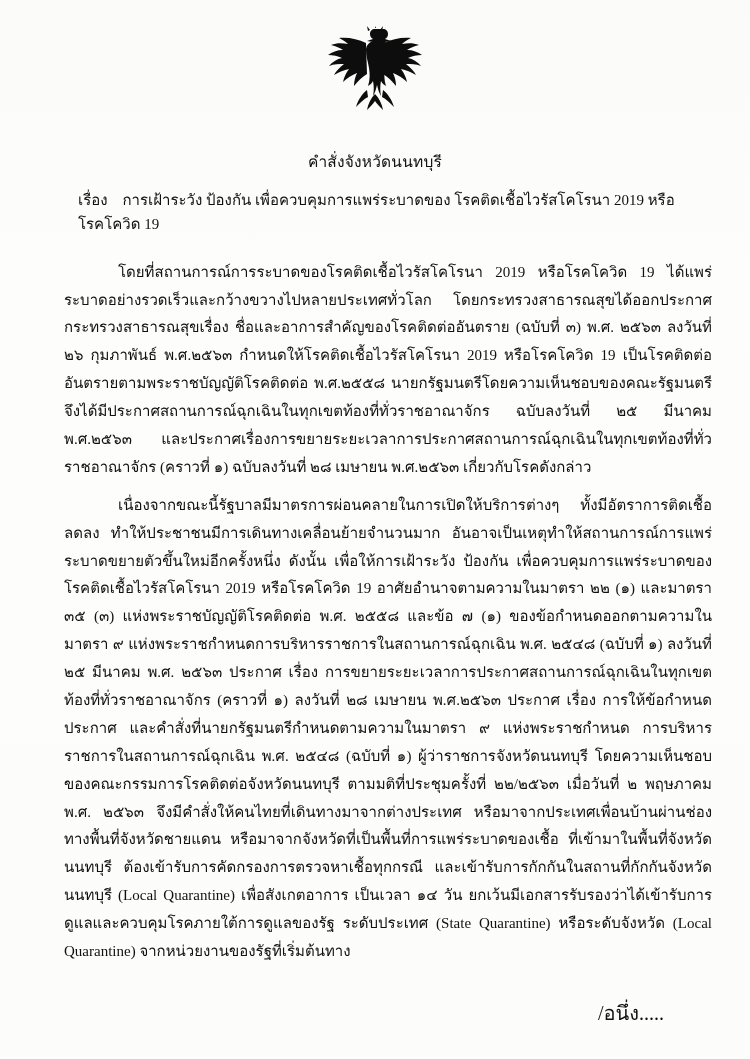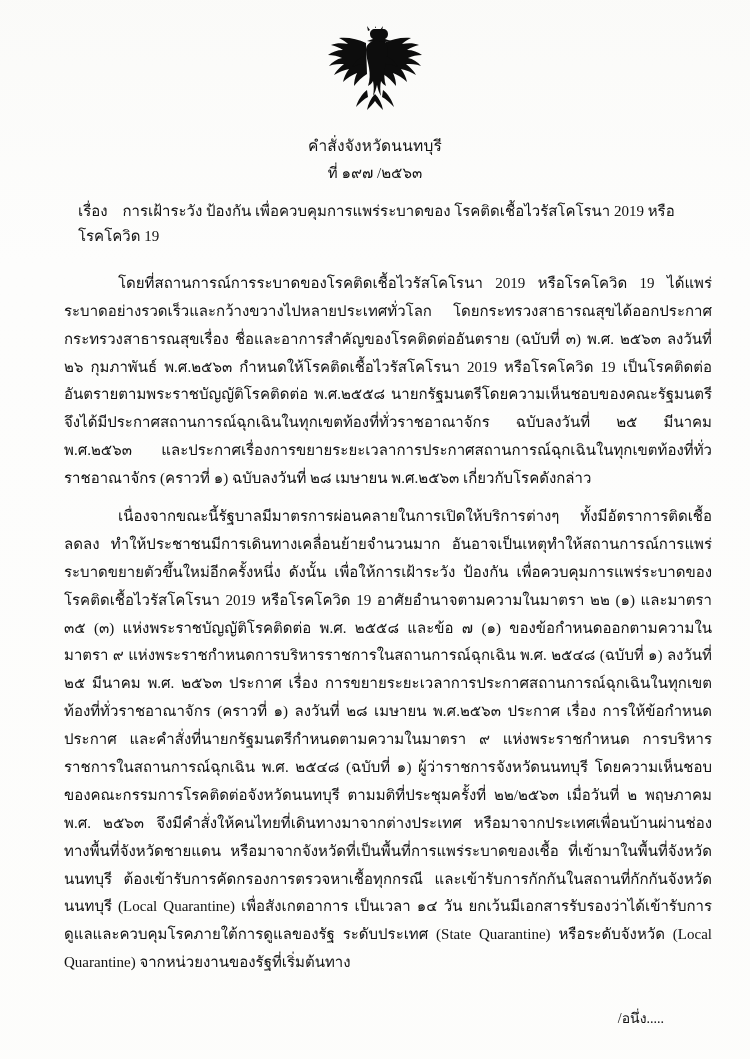--- a/index.html
+++ b/index.html
@@ -39,21 +39,21 @@
     height: 110px;
     box-sizing: border-box;
   }
   .emblem svg {
     display: block;
     margin: 0 auto;
   }
   .doc-head {
     position: relative;
     text-align: center;
-    margin-top: 24px;
+    margin-top: 40px;
     line-height: 1.55;
   }
   .doc-title {
     font-size: 15.5px;
     letter-spacing: 0.2px;
   }
   .doc-number {
     font-size: 15px;
     margin-top: 4px;
   }
@@ -81,21 +81,21 @@
     margin: 0 0 0 0;
     text-indent: 54px;
   }
   .body p + p {
     margin-top: 10px;
   }
   .footer-note {
     position: absolute;
     right: 86px;
     bottom: 30px;
-    font-size: 14px;
+    font-size: 20px;
   }
 </style>
 </head>
 <body>
 
 <div class="page">
 
   <div class="emblem">
     <svg width="110" height="86" viewBox="0 0 110 86" xmlns="http://www.w3.org/2000/svg" aria-hidden="true">
       <g fill="#0d0d0d">
@@ -115,21 +115,20 @@
 
         <path d="M55 68 c-4 4 -7 10 -8 16 c3 -3 6 -6 8 -9 c2 3 5 6 8 9 c-1 -6 -4 -12 -8 -16 z"></path>
         <path d="M47 64 c-5 4 -9 10 -11 17 c4 -4 8 -8 12 -10 z"></path>
         <path d="M63 64 c5 4 9 10 11 17 c-4 -4 -8 -8 -12 -10 z"></path>
       </g>
     </svg>
   </div>
 
   <div class="doc-head">
     <div class="doc-title">คำสั่งจังหวัดนนทบุรี</div>
-    <div class="doc-number">ที่ ๑๙๗ /๒๕๖๓</div>
   </div>
 
   <div class="subject-block">
     <div class="subject-line-1">
       <span>เรื่อง</span>
       &nbsp;&nbsp;
       <span>การเฝ้าระวัง ป้องกัน เพื่อควบคุมการแพร่ระบาดของ โรคติดเชื้อไวรัสโคโรนา 2019 หรือโรคโควิด 19</span>
     </div>
   </div>
 

